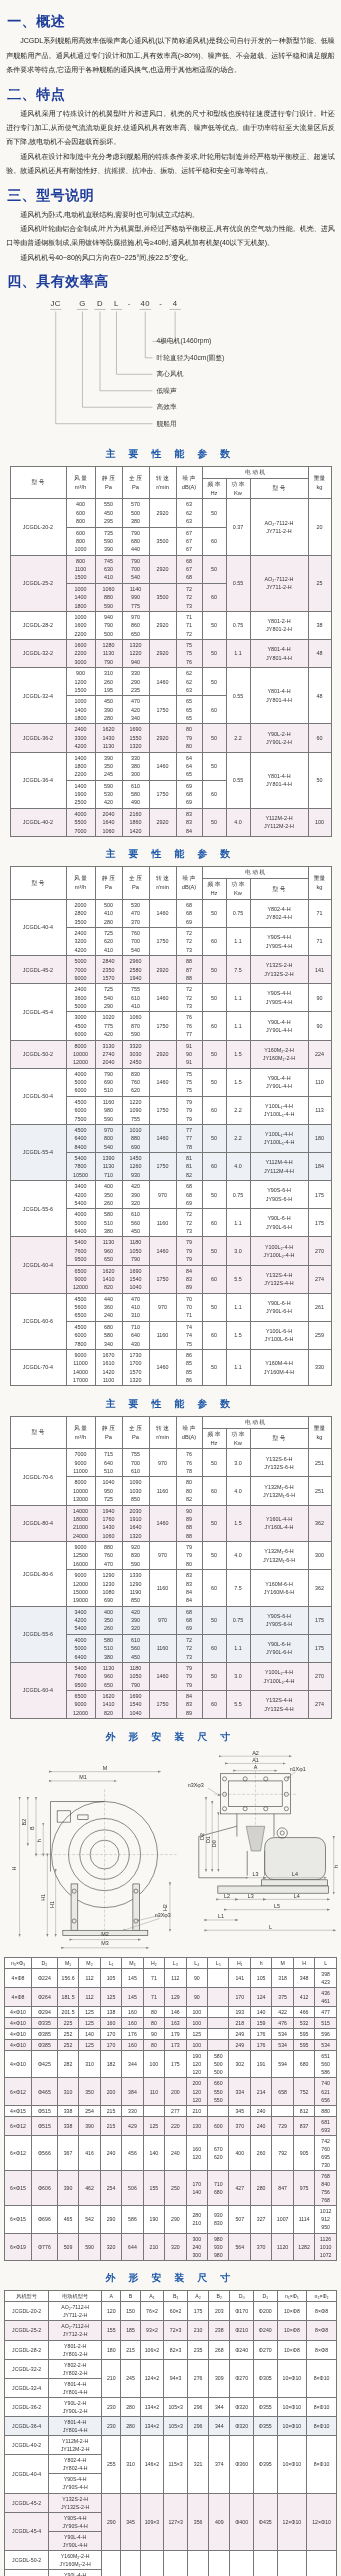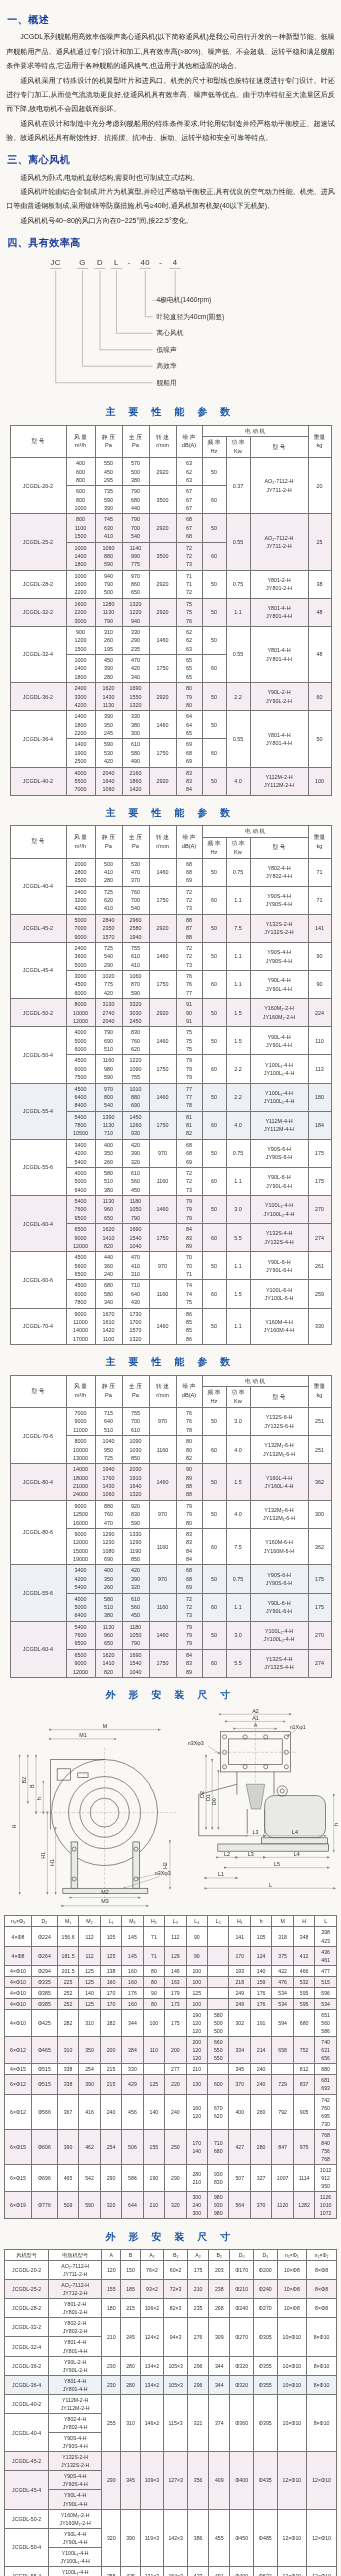--- a/index.html
+++ b/index.html
@@ -1,20 +1,20 @@
 <!DOCTYPE html>
 <html style="font-size:8.2px"><head>
 <meta charset="utf-8">
 <style>
   html,body{margin:0;padding:0;background:#dcdcd8;}
   .page{width:341px;margin:0 auto;background:#f9f8f5;padding:5.2px 4.1px 15.5px 4.1px;box-sizing:border-box;
         font-family:"Liberation Sans","DejaVu Sans",sans-serif;color:#222;}
   .title{font-family:"DejaVu Serif","Liberation Serif",serif;font-style:italic;font-weight:bold;
          color:#2a8045;font-size:13px;text-align:center;letter-spacing:1.5px;margin:3.1px 0 13.4px 0;}
-  h2.sec{color:#1e3d9a;font-size:10px;margin:8.2px 0 3.1px 3.1px;letter-spacing:0.5px;}
+  h2.sec{color:#1e3d9a;font-size:14px;margin:8.2px 0 3.1px 3.1px;letter-spacing:0.5px;}
   p.body{font-size:7px;line-height:2.05;text-indent:2em;margin:0 2.1px;color:#1d1d1d;text-align:justify;}
   .tbl-title{color:#1c57a8;text-align:center;font-size:9.8px;font-weight:bold;letter-spacing:5.2px;margin:11.3px 0 5.2px 0;}
   table{border-collapse:collapse;margin:0 auto;background:#fff;border:1px solid #333;}
   td,th{border:0.5px solid #777;font-size:5.4px;text-align:center;padding:1px 0.5px;line-height:1.55;color:#333;
         font-weight:normal;}
   th{font-size:5.7px;}
   tr.pink td{background:#f6edf2;}
   tr.blue td{background:#edf1f6;}
   table.dim td,table.dim th{font-size:5.2px;}
   svg text{fill:#333;}
@@ -30,24 +30,25 @@
 </style>
 </head>
 <body>
 
 <div class="page">
 
 
   <h2 class="sec">一、概述</h2>
   <p class="body">JCGDL系列舰船用高效率低噪声离心通风机(以下简称通风机)是我公司自行开发的一种新型节能、低噪声舰船用产品。通风机通过专门设计和加工,具有效率高(&gt;80%)、噪声低、不会超载、运转平稳和满足舰船条件要求等特点,它适用于各种舰船的通风换气,也适用于其他相适应的场合。</p>
 
+  <h2 class="sec">二、特点</h2>
   <p class="body">通风机采用了特殊设计的机翼型叶片和进风口。机壳的尺寸和型线也按特征速度进行专门设计。叶还进行专门加工,从而使气流流动更良好,使通风机具有效率高、噪声低等优点。由于功率特征至大流量区后反而下降,故电动机不会因超载而损坏。</p>
   <p class="body">通风机在设计和制造中充分考虑到舰船用的特殊条件要求,叶轮用铝制造并经严格动平衡校正、超速试验。故通风机还具有耐蚀性好、抗摇摆、抗冲击、振动、运转平稳和安全可靠等特点。</p>
 
-  <h2 class="sec">三、离心风机</h2>
+  <h2 class="sec">三、型号说明</h2>
   <p class="body">通风机为卧式,电动机直联结构,需要时也可制成立式结构。</p>
   <p class="body">通风机叶轮由铝合金制成,叶片为机翼型,并经过严格动平衡校正,具有优良的空气动力性能。机壳、进风口等由普通钢板制成,采用镀锌等防腐措施,机号≥40时,通风机加有机架(40以下无机架)。</p>
   <p class="body">通风机机号40~80的风口方向在0~225°间,按22.5°变化。</p>
 
   <h2 class="sec">四、具有效率高</h2>
 
   <svg id="model-svg" width="333" height="140" viewBox="0 0 646 272">
       <text x="100" y="24" text-anchor="middle" class="seg">JC</text>
       <text x="152" y="24" text-anchor="middle" class="seg">G</text>
       <text x="186" y="24" text-anchor="middle" class="seg">D</text>

